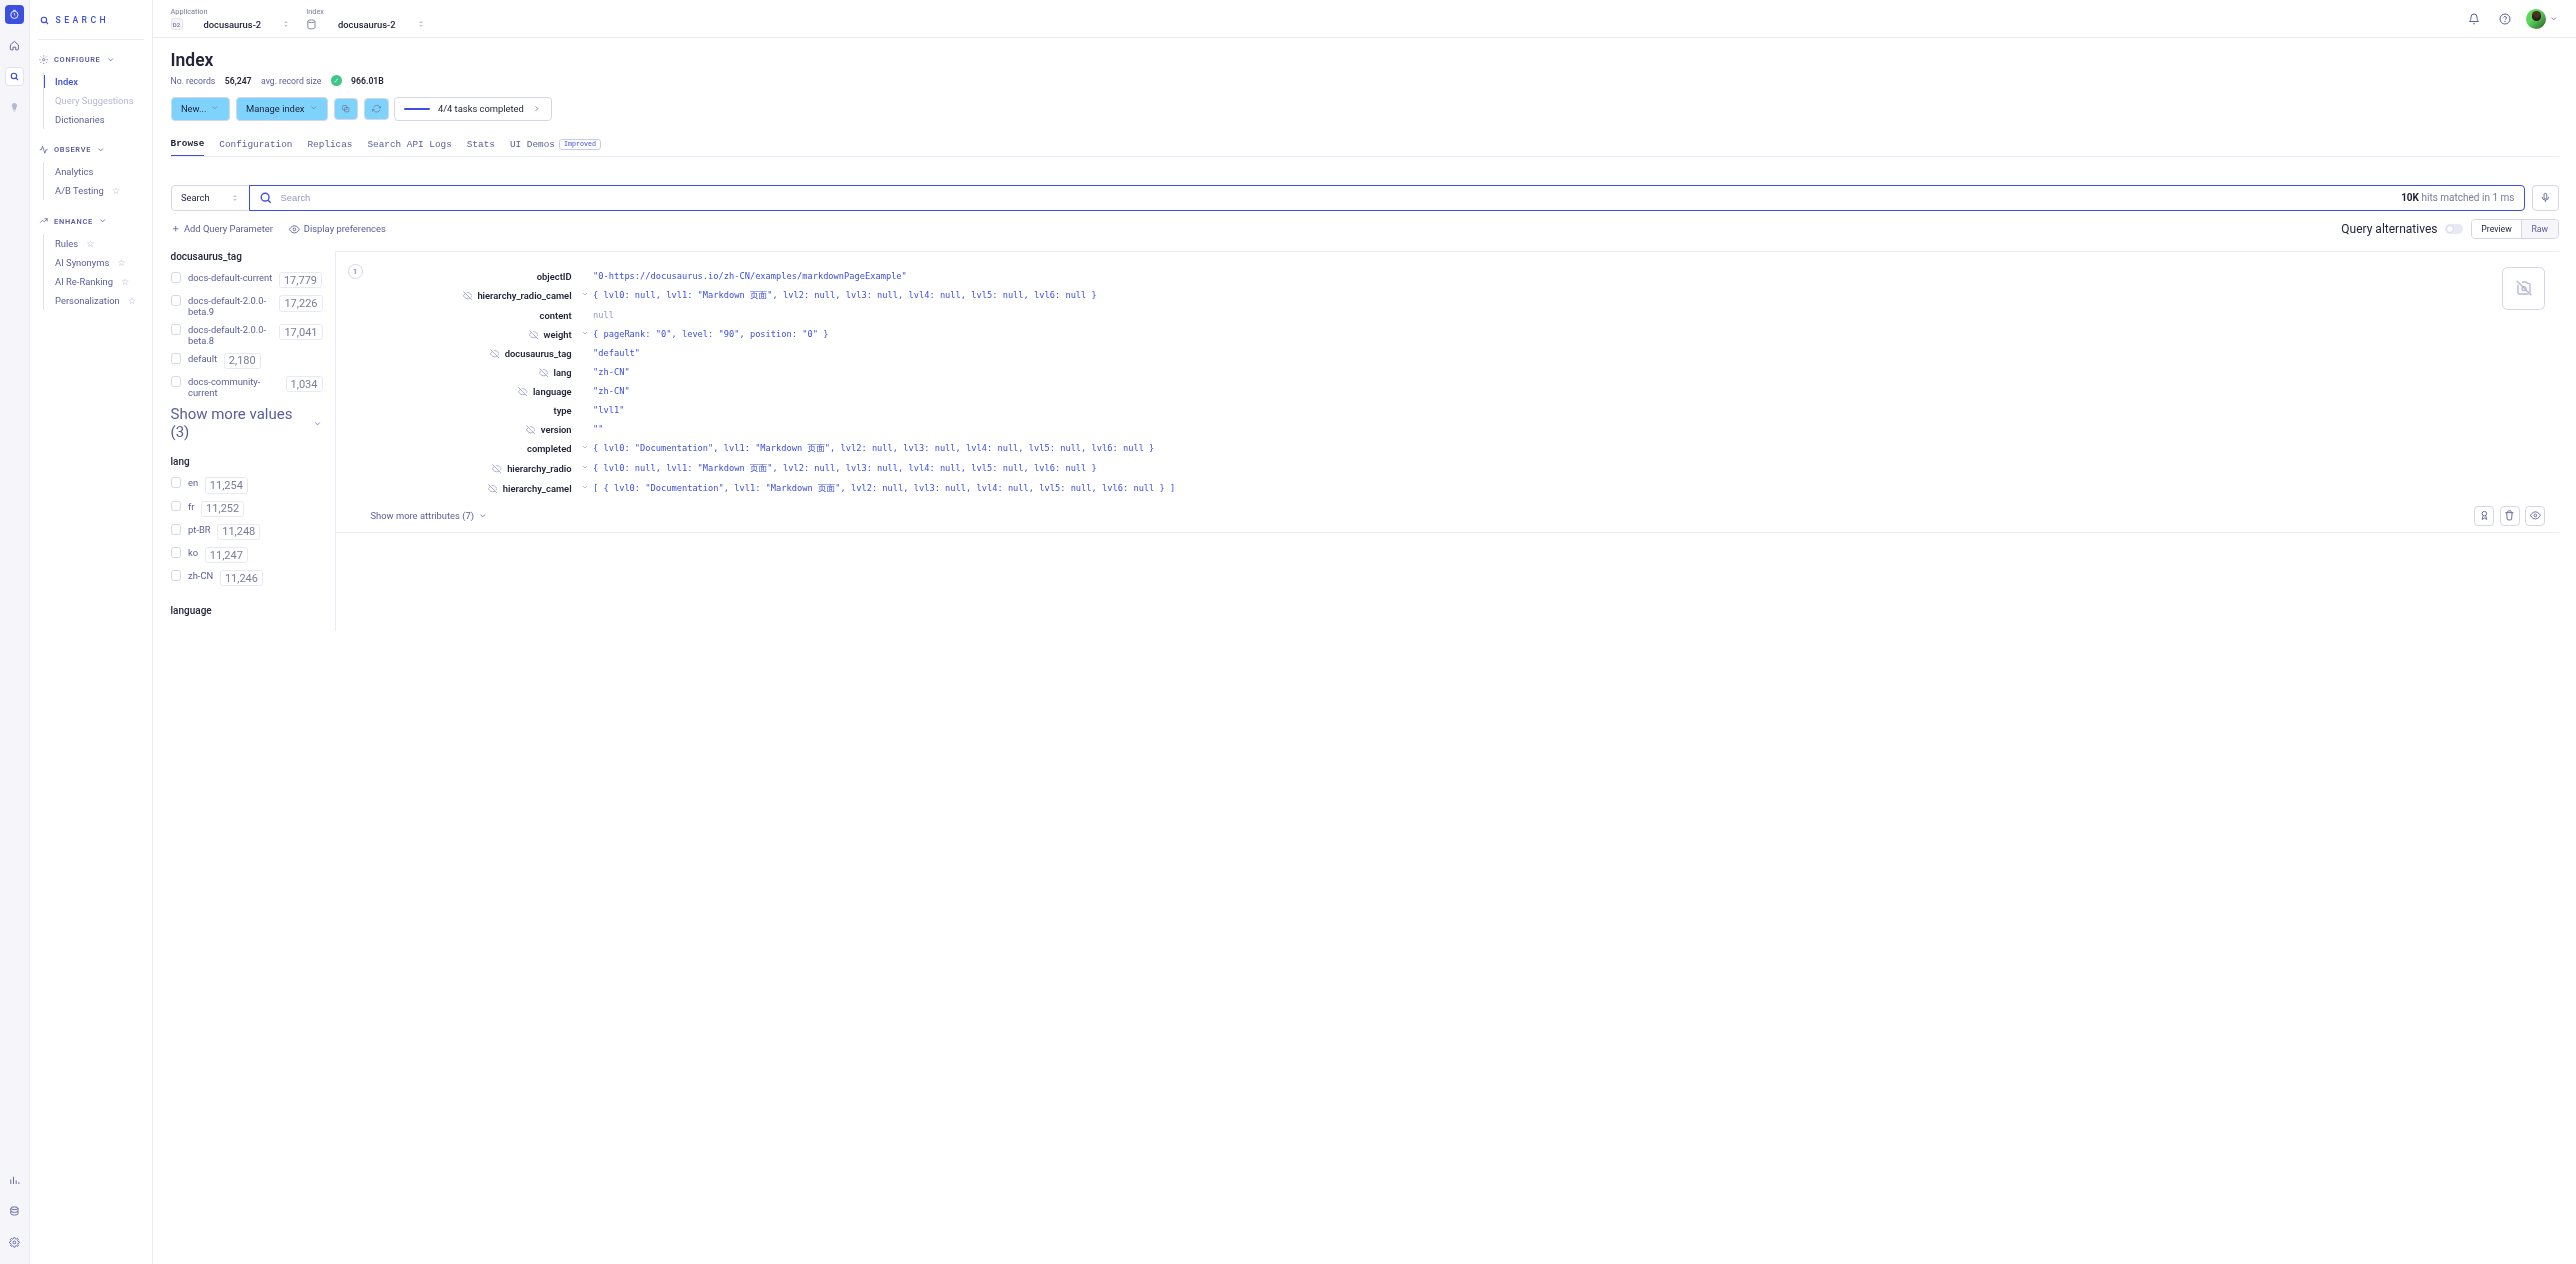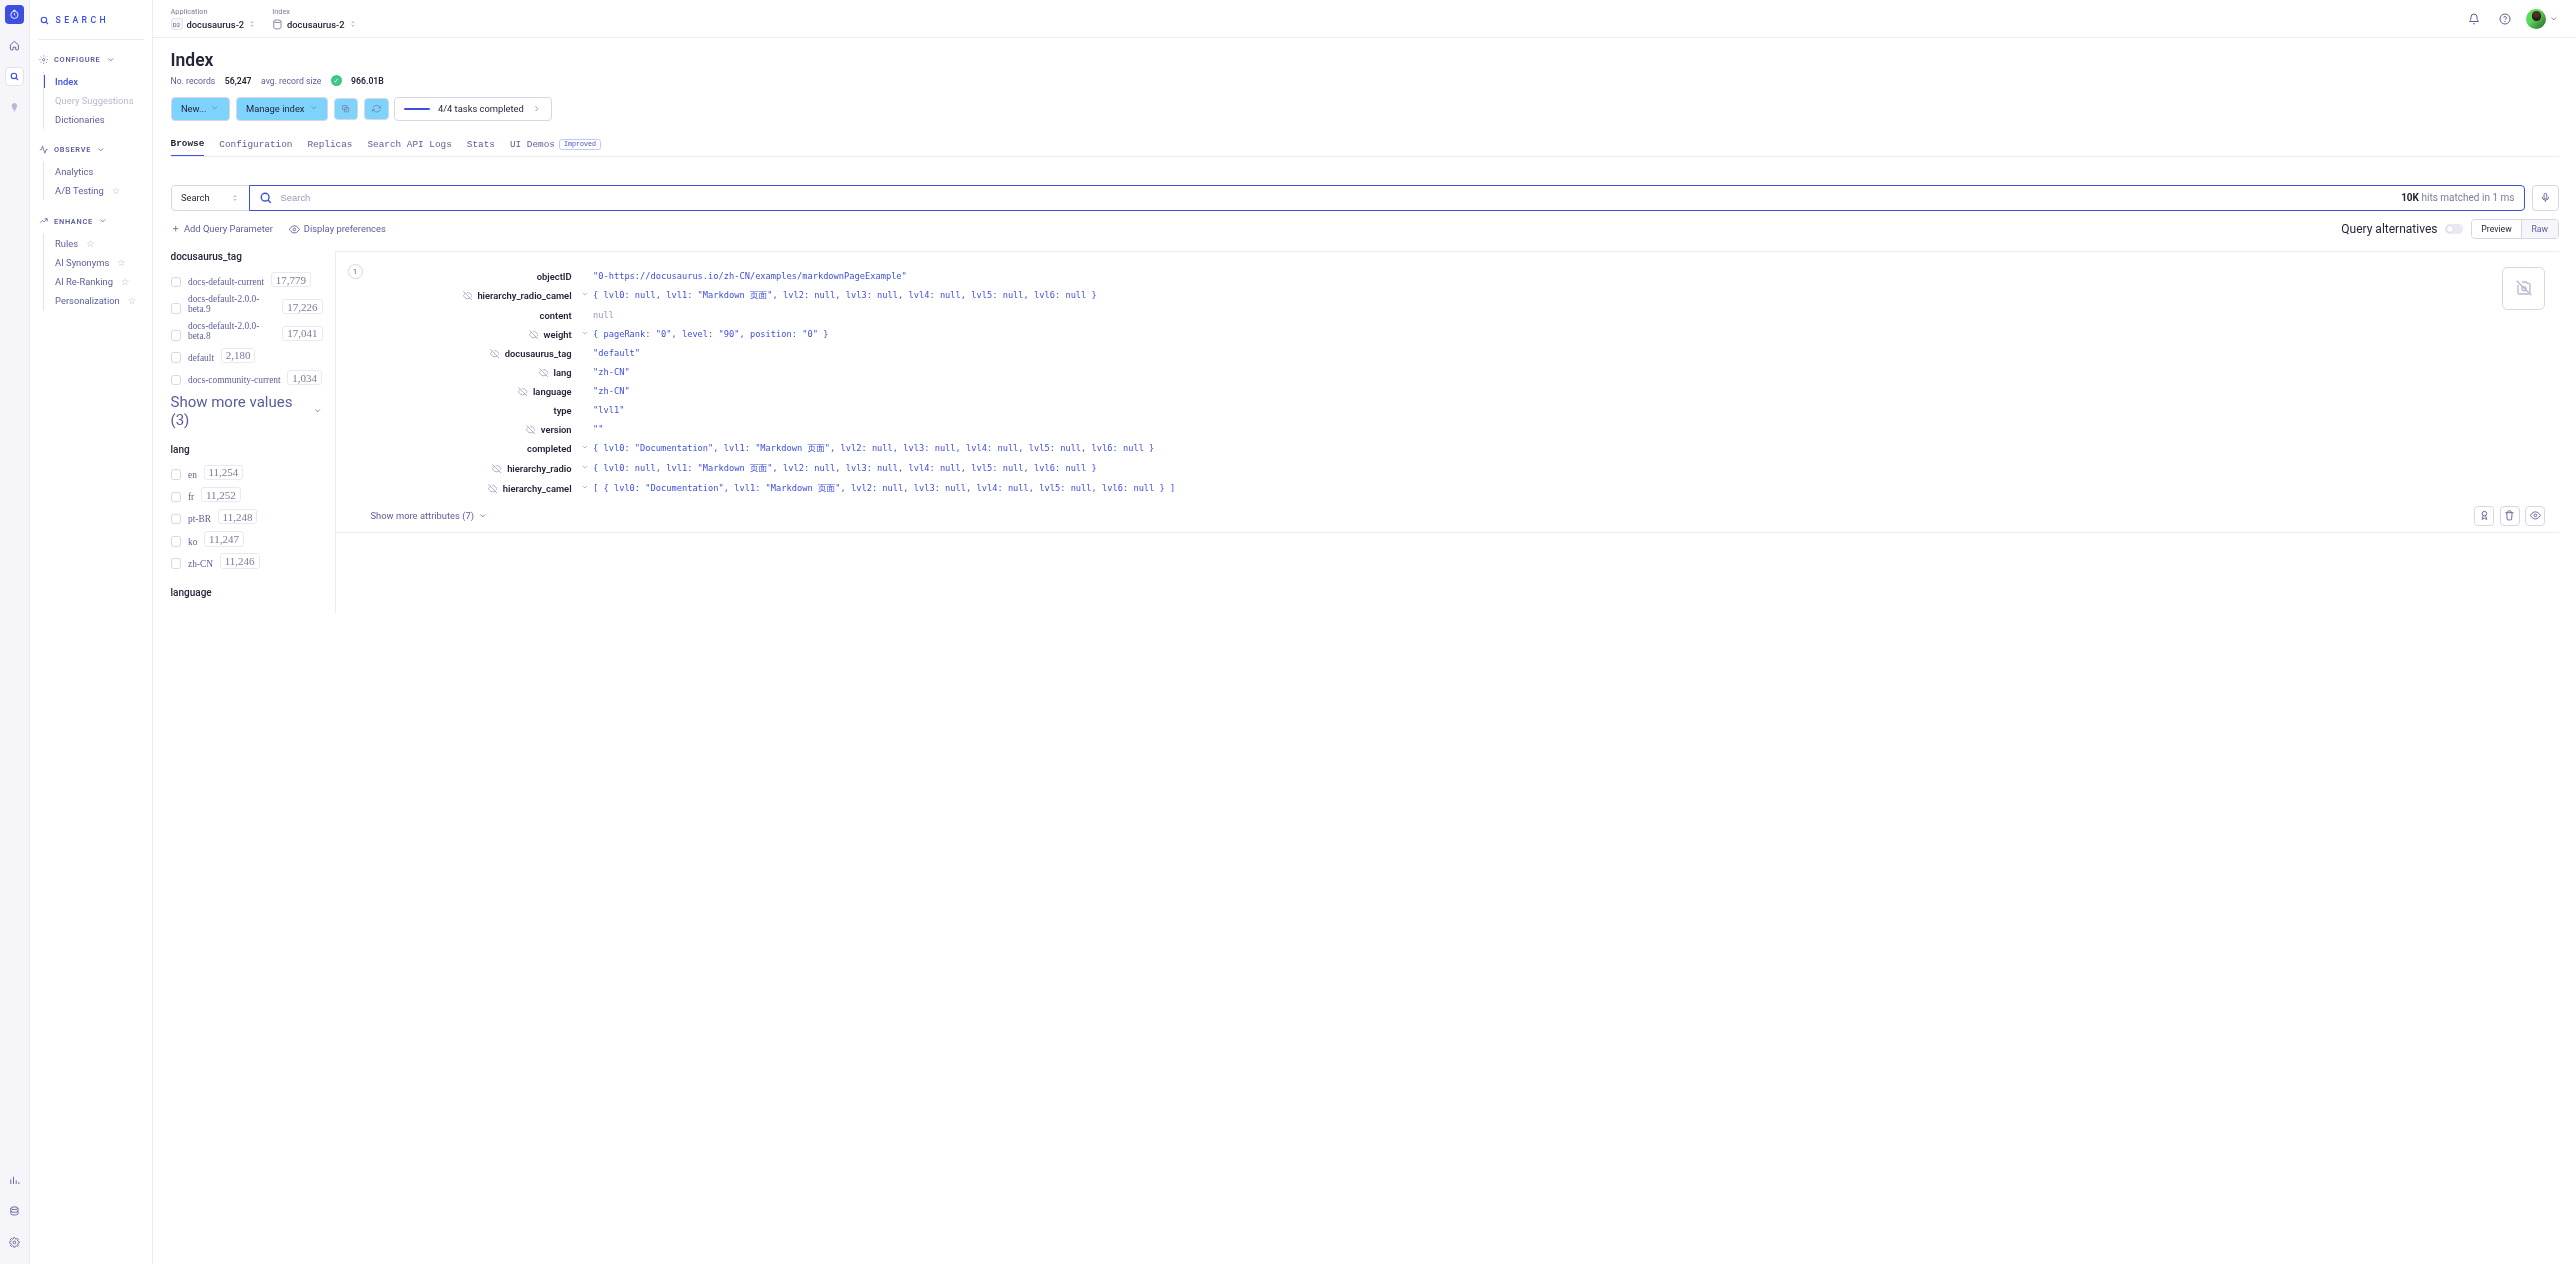--- a/index.html
+++ b/index.html
@@ -93,21 +93,21 @@
   .topbar {
     display: flex;
     align-items: center;
     padding: 6.7px 17.5px 6.7px 17.5px;
     border-bottom: 0.7px solid #ebebf5;
     gap: 16px;
   }
   .selector-group { display:flex; flex-direction:column; gap: 2.7px; }
   .selector-label { font-size: 7.4px; color: #787c9c; }
   .selector {
-    display:flex; align-items:center; gap: 4px;
+    display:flex; align-items:center; gap: 21px;
     font-size: 9.4px; font-weight: 500; color: #23263b;
     cursor:pointer;
   }
   .selector .chip {
     width: 12px; height: 12px; border-radius: 2.7px;
     background: #f5f5fa; border: 0.7px solid #e2e2ef;
     display:flex; align-items:center; justify-content:center;
     font-size: 6px; color: #787c9c; font-weight:600;
   }
   .selector .db-icon { color:#787c9c; display:flex;}
@@ -215,22 +215,22 @@
   .seg .seg-btn + .seg-btn { border-left:0.7px solid #d6d6e7;}
 
   
   .body-grid {
     display:flex; gap: 0;
   }
   .facets { width: 164px; flex-shrink:0; padding-right: 12px;}
   .facet-group { margin-bottom: 15px;}
   .facet-title { font-size:10px; font-weight:500; margin-bottom:6.7px;}
   .facet-item {
-    display:flex; align-items:flex-end; gap:6.7px; padding: 3.4px 0;
-    font-size:9.4px; color:#5a5e9a; cursor:pointer;font-family:Liberation Serif, serif;
+    display:flex; align-items:flex-start; gap:6.7px; padding: 3.4px 0;
+    font-size:9.4px; color:#5a5e9a; cursor:pointer;
   }
   .facet-item .chk {
     width:10.8px; height:10.8px; border:0.7px solid #d6d6e7; border-radius:2.7px; flex-shrink:0;
   }
   .facet-count {
     font-size:11px; color:#787c9c; background:#fff;
     border:0.7px solid #e8e9f3; border-radius:2.7px; padding:0.7px 4px;
   }
   .show-more { display:flex; align-items:center; gap:4px; color:#5a5e9a; font-size:15px; cursor:pointer; margin-top:4px;}
 

